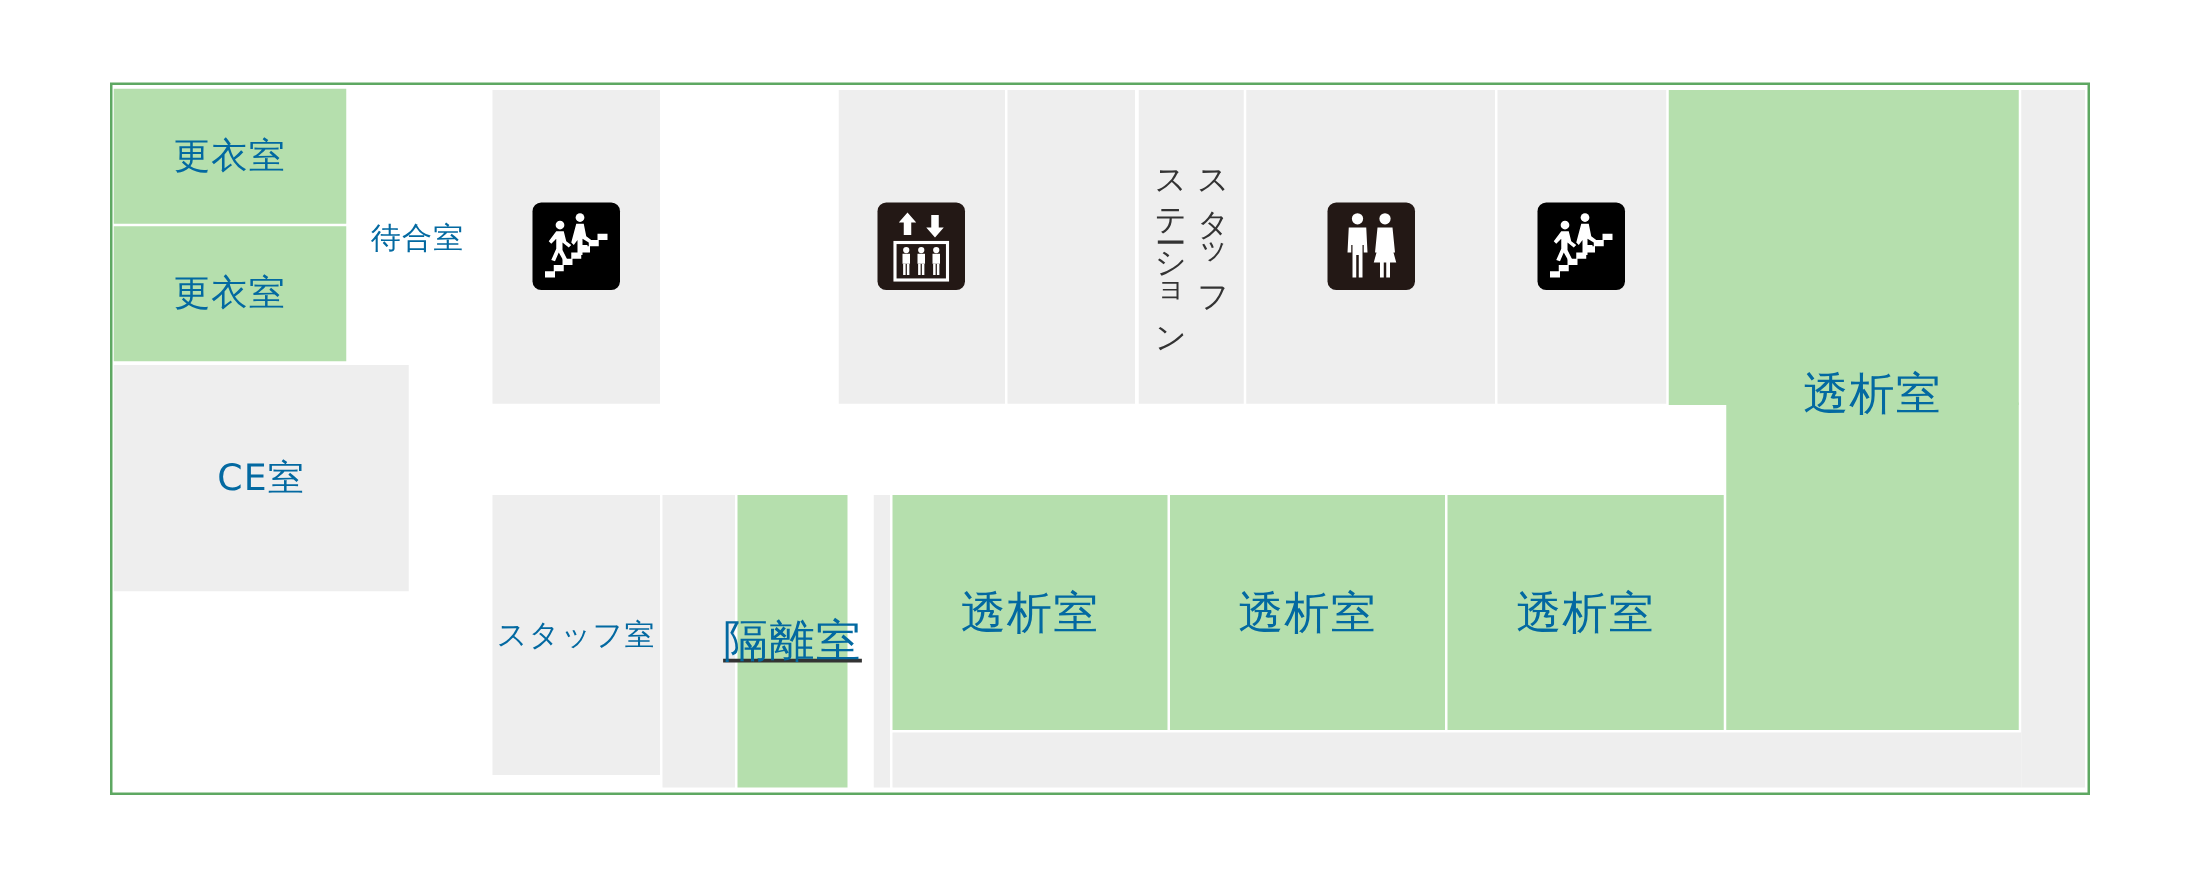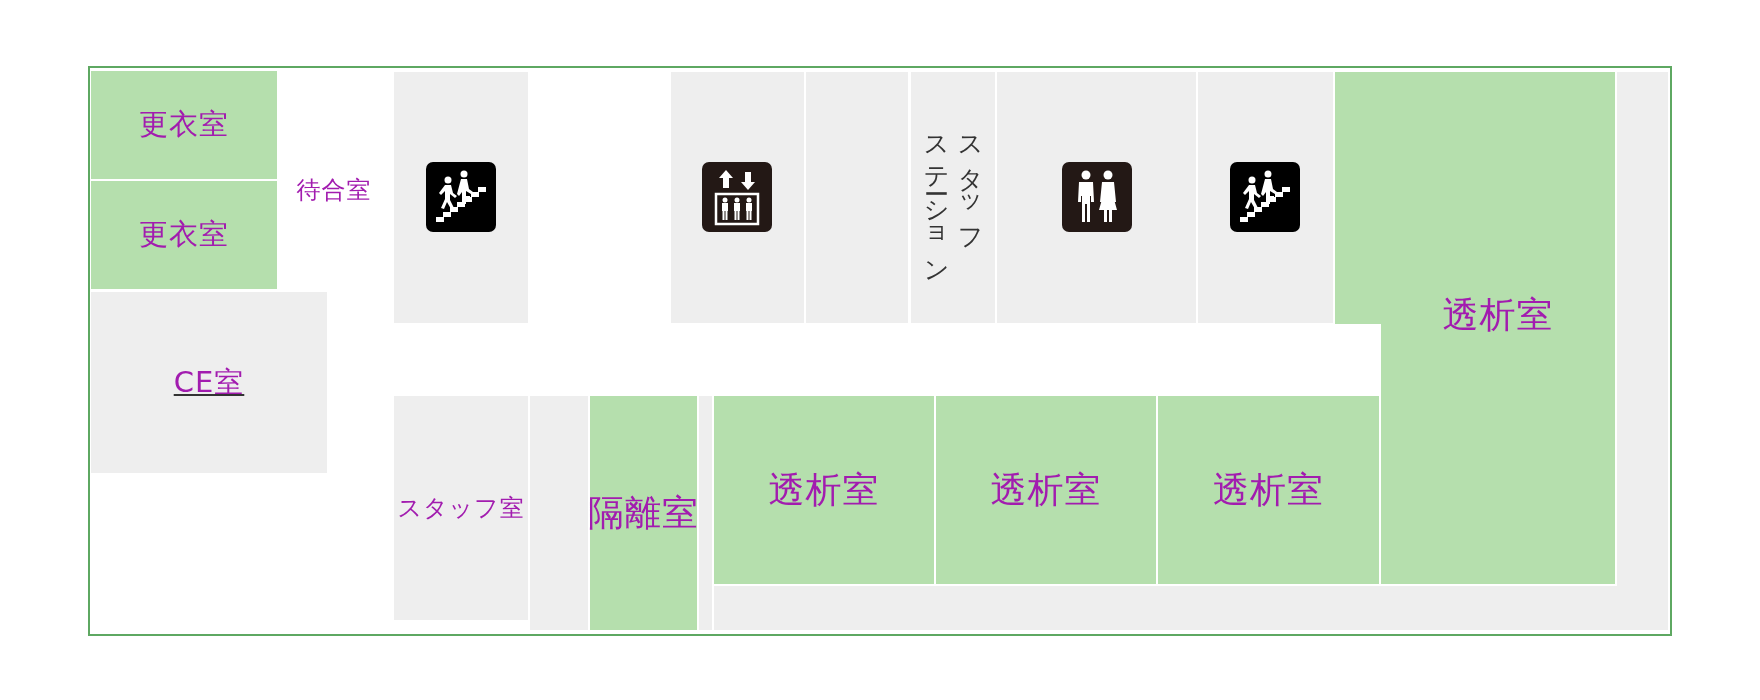--- a/index.html
+++ b/index.html
@@ -4,21 +4,21 @@
 <style>
   html, body { margin:0; padding:0; background:#ffffff; }
   body { width:1760px; height:700px; position:relative; overflow:hidden;
          font-family: "DejaVu Sans", "Liberation Sans", sans-serif; color:#333333; }
   .frame { position:absolute; left:88px; top:66px; width:1580px; height:566px;
            border:2px solid #5ea862; box-sizing:content-box; }
   .room { position:absolute; display:flex; align-items:center; justify-content:center;
           box-sizing:border-box; }
   .green { background:#b5dfad; }
   .gray { background:#eeeeee; }
-  .label { font-size:29px; letter-spacing:1px; color:#a21caf; white-space:nowrap; }
+  .label { font-size:29px; letter-spacing:1px; color:#0369a1; white-space:nowrap; }
   .label.sm { font-size:24px;text-align:center; }
   .label.md { font-size:36px; }
   .vtext { writing-mode: vertical-rl; font-size:25px; line-height:34px; letter-spacing:2px;
            color:#333333; white-space:pre; }
   .icon { position:absolute; width:70px; height:70px; border-radius:7px; background:#000;
           display:flex; align-items:center; justify-content:center; }
   .icon.brown { background:#231815; }
   .icon svg { width:70px; height:70px; display:block; }
 </style>
 </head>
@@ -28,21 +28,21 @@
 
 <div class="room green" style="left:91px;top:71px;width:186px;height:108px;">
   <span class="label">更衣室</span>
 </div>
 <div class="room green" style="left:91px;top:181px;width:186px;height:108px;">
   <span class="label">更衣室</span>
 </div>
 <div class="room" style="left:279px;top:150px;width:110px;height:80px;">
   <span class="label sm">待合室</span>
 </div>
-<div class="room gray" style="left:91px;top:292px;width:236px;height:181px;text-decoration:underline;">
+<div class="room gray" style="left:91px;top:292px;width:236px;height:181px;">
   <span class="label">CE室</span>
 </div>
 
 <div class="room gray" style="left:394px;top:72px;width:134px;height:251px;"></div>
 <div class="icon" style="left:426px;top:162px;">
   <svg viewBox="0 0 70 70">
     <polygon points="10,60 10,55 17,55 17,50 24,50 24,45 31,45 31,40 38,40 38,35 45,35 45,30 52,30 52,25 60,25 60,30 53,30 53,35 46,35 46,40 39,40 39,45 32,45 32,50 25,50 25,55 18,55 18,60" fill="#fff"></polygon>
     <circle cx="22" cy="18" r="3.5" fill="#fff"></circle>
     <path d="M19 23 L25 23 L27 31 L31 34 L29 36 L24 32 L24 38 L28 46 L25 47 L21 40 L18 47 L15 46 L19 37 L19 29 L15 33 L13 31 Z" fill="#fff"></path>
     <circle cx="38" cy="12" r="3.5" fill="#fff"></circle>
@@ -108,21 +108,21 @@
 <div class="room" style="left:1381px;top:285px;width:234px;height:60px;">
   <span class="label md">透析室</span>
 </div>
 
 <div class="room gray" style="left:1617px;top:72px;width:51px;height:558px;"></div>
 
 <div class="room gray" style="left:394px;top:396px;width:134px;height:224px;">
   <span class="label sm">スタッフ室</span>
 </div>
 <div class="room gray" style="left:530px;top:396px;width:58px;height:234px;"></div>
-<div class="room green" style="left:590px;top:396px;width:107px;height:234px;">
+<div class="room green" style="left:590px;top:396px;width:88px;height:234px;text-decoration:underline;">
   <span class="label md">隔離室</span>
 </div>
 <div class="room gray" style="left:699px;top:396px;width:13px;height:234px;"></div>
 
 <div class="room green" style="left:714px;top:396px;width:220px;height:188px;">
   <span class="label md">透析室</span>
 </div>
 <div class="room green" style="left:936px;top:396px;width:220px;height:188px;">
   <span class="label md">透析室</span>
 </div>

